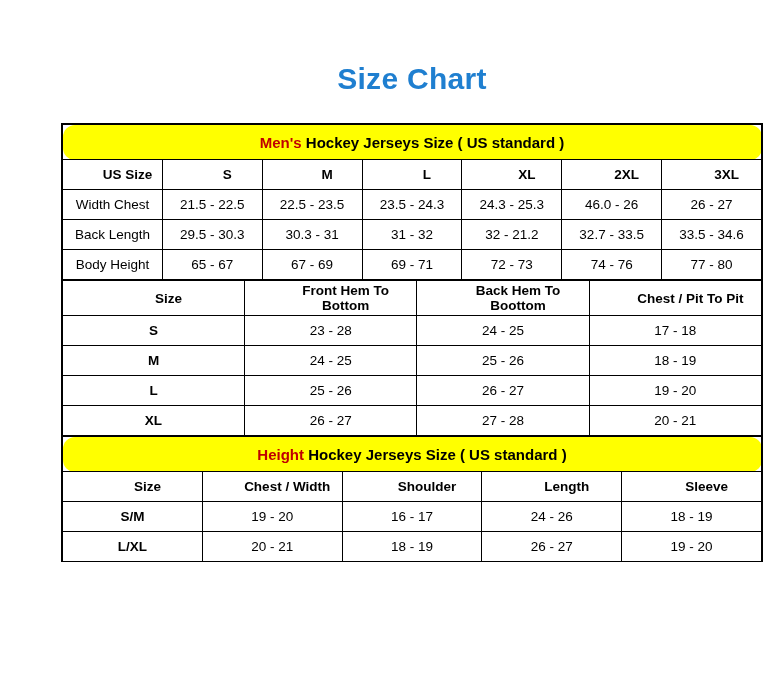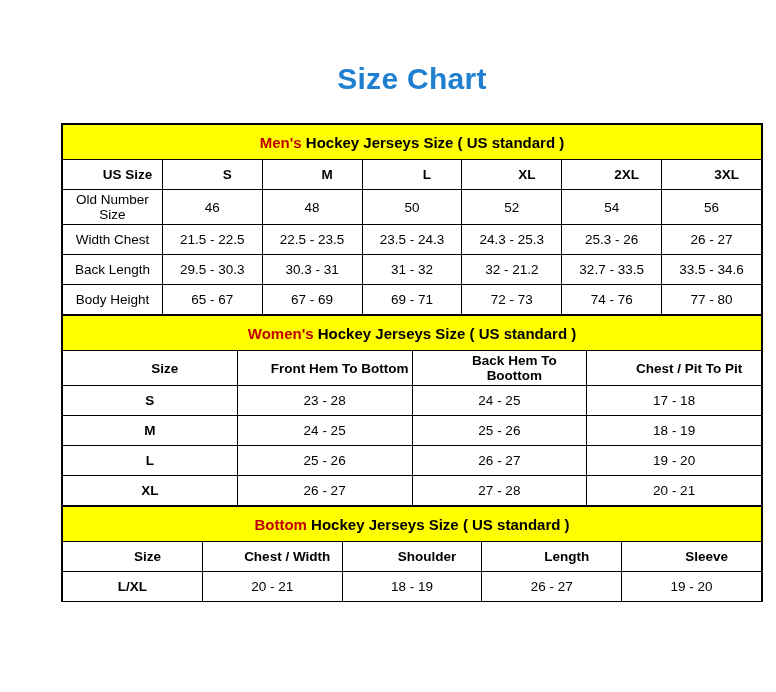--- a/index.html
+++ b/index.html
@@ -44,20 +44,21 @@
     vertical-align: middle;
     font-size: 13.5px;
     height: 25px;
     padding: 2px 2px;
   }
   tr.section-head td {
     background: #ffff00;
     font-weight: bold;
     font-size: 15px;
     height: 30px;
+    border-radius: 12px;
   }
   .accent-men { color: #c00000; }
   .accent-women { color: #c00000; }
   .accent-youth { color: #c00000; }
   tr.col-head td {
     font-weight: bold;
     padding-left: 32px;
   }
   td.rowlabel {
     font-weight: normal;
@@ -86,35 +87,26 @@
       <tr class="col-head">
         <td class="rowlabel" style="width:147px">US Size</td>
         <td>S</td>
         <td>M</td>
         <td>L</td>
         <td>XL</td>
         <td>2XL</td>
         <td>3XL</td>
       </tr>
       <tr>
-        <td class="rowlabel">Old Number Size</td>
-        <td>46</td>
-        <td>48</td>
-        <td>50</td>
-        <td>52</td>
-        <td>54</td>
-        <td>56</td>
-      </tr>
-      <tr>
         <td class="rowlabel">Width Chest</td>
         <td>21.5 - 22.5</td>
         <td>22.5 - 23.5</td>
         <td>23.5 - 24.3</td>
         <td>24.3 - 25.3</td>
-        <td>25.3 - 26</td>
+        <td>46.0 - 26</td>
         <td>26 - 27</td>
       </tr>
       <tr>
         <td class="rowlabel">Back Length</td>
         <td>29.5 - 30.3</td>
         <td>30.3 - 31</td>
         <td>31 - 32</td>
         <td>32 - 21.2</td>
         <td>32.7 - 33.5</td>
         <td>33.5 - 34.6</td>
@@ -126,23 +118,20 @@
         <td>69 - 71</td>
         <td>72 - 73</td>
         <td>74 - 76</td>
         <td>77 - 80</td>
       </tr>
     </tbody>
       </table>
 
     <table class="sizes">
       <tbody>
-          <tr class="section-head">
-        <td colspan="4"><span class="accent-women">Women's</span><span> Hockey Jerseys Size ( US standard )</span></td>
-      </tr>
       <tr class="col-head">
         <td class="rowlabel" style="width:147px">Size</td>
         <td>Front Hem To Bottom</td>
         <td>Back Hem To Boottom</td>
         <td>Chest / Pit To Pit</td>
       </tr>
       <tr>
         <td class="bold">S</td>
         <td>23 - 28</td>
         <td>24 - 25</td>
@@ -165,28 +154,35 @@
         <td>26 - 27</td>
         <td>27 - 28</td>
         <td>20 - 21</td>
       </tr>
     </tbody>
       </table>
 
     <table class="sizes">
       <tbody>
           <tr class="section-head">
-        <td colspan="5"><span class="accent-youth">Bottom</span><span> Hockey Jerseys Size ( US standard )</span></td>
+        <td colspan="5"><span class="accent-youth">Height</span><span> Hockey Jerseys Size ( US standard )</span></td>
       </tr>
       <tr class="col-head">
         <td class="rowlabel" style="width:147px">Size</td>
         <td>Chest / Width</td>
         <td>Shoulder</td>
         <td>Length</td>
         <td>Sleeve</td>
+      </tr>
+      <tr>
+        <td class="bold">S/M</td>
+        <td>19 - 20</td>
+        <td>16 - 17</td>
+        <td>24 - 26</td>
+        <td>18 - 19</td>
       </tr>
       <tr>
         <td class="bold">L/XL</td>
         <td>20 - 21</td>
         <td>18 - 19</td>
         <td>26 - 27</td>
         <td>19 - 20</td>
       </tr>
     </tbody>
       </table>

